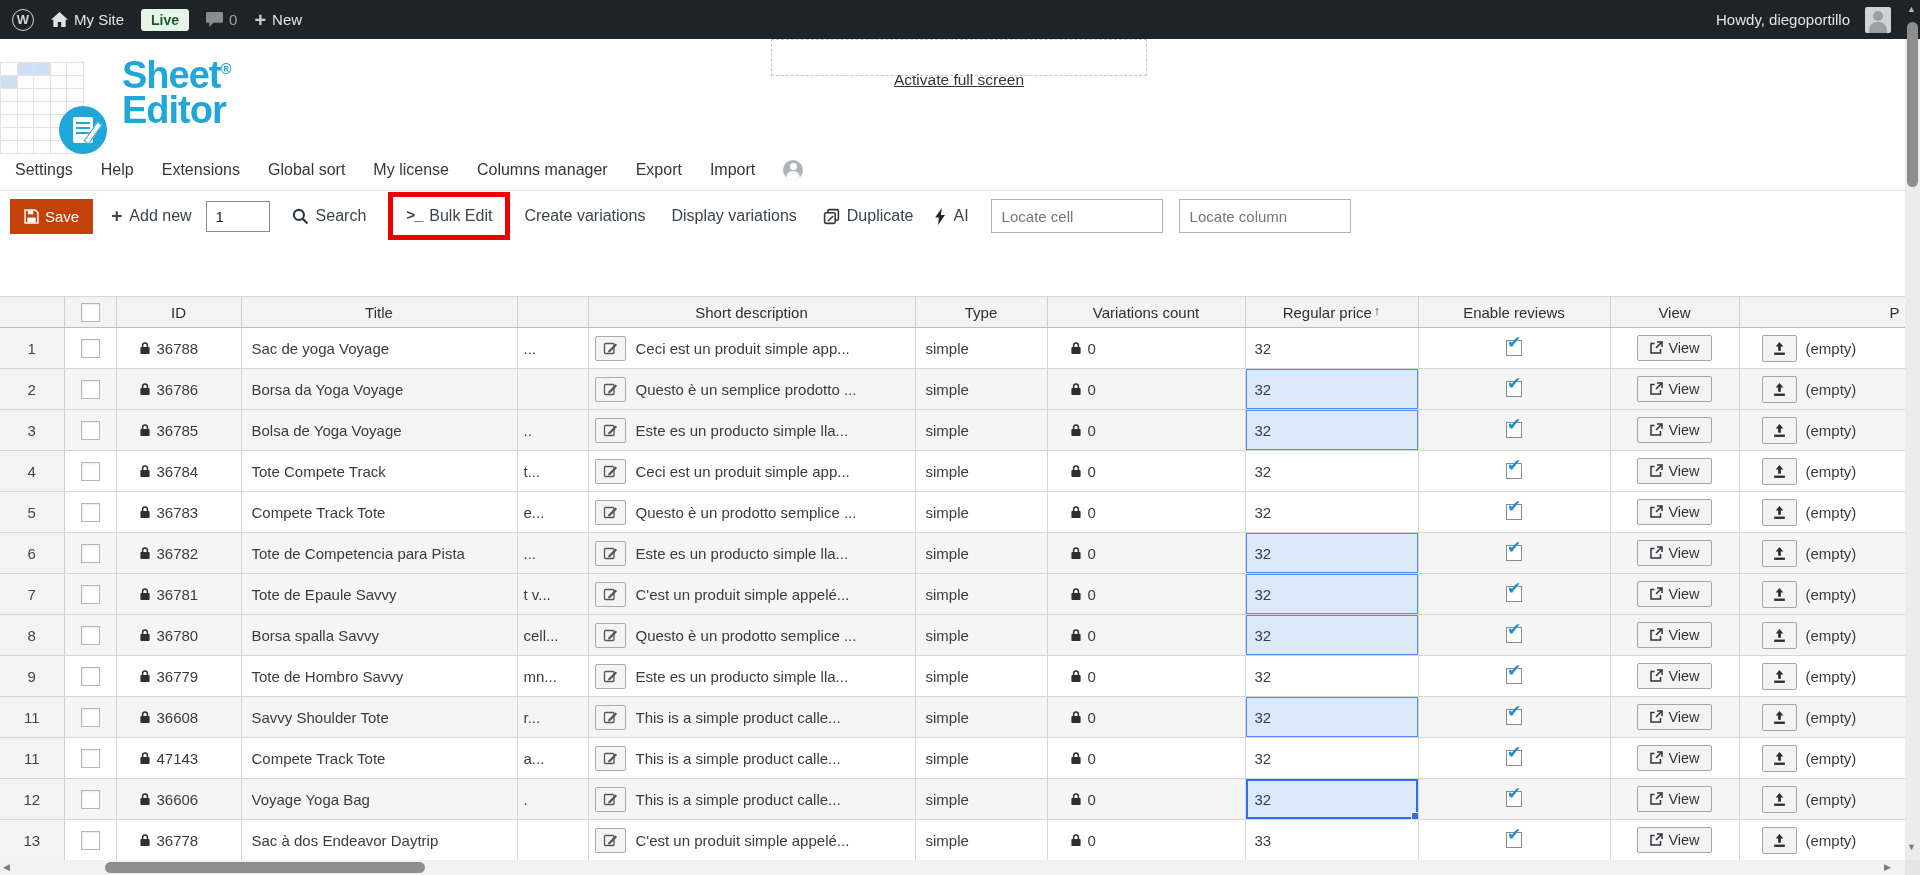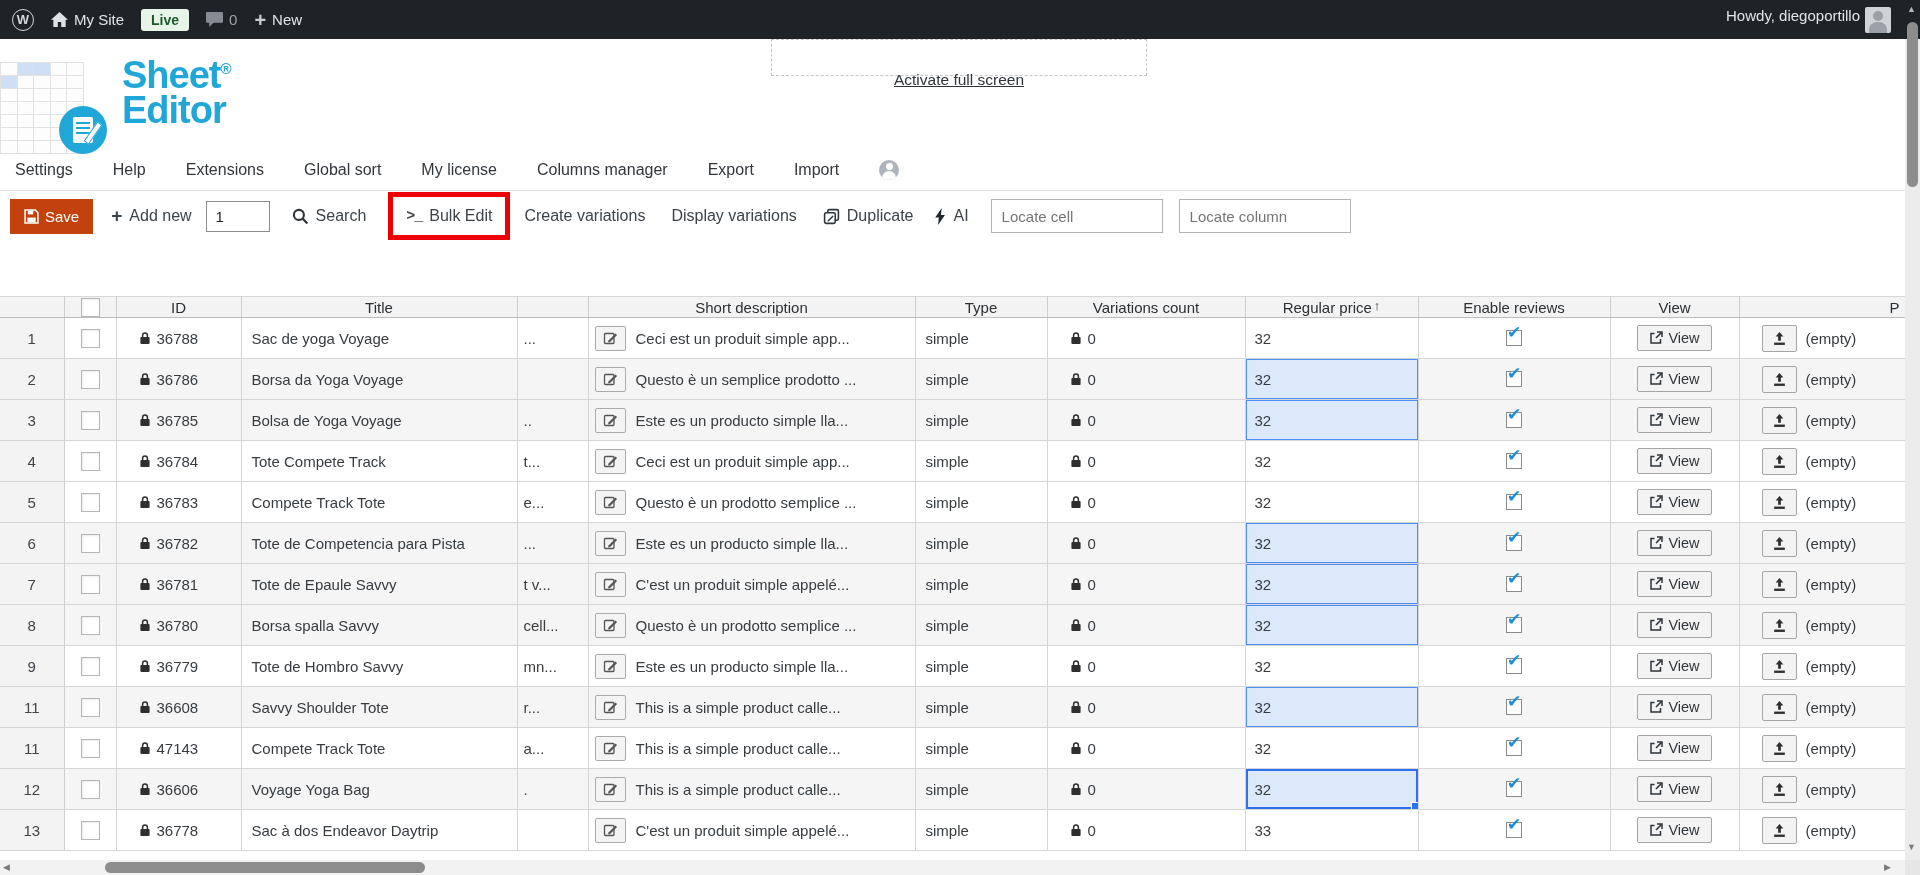--- a/index.html
+++ b/index.html
@@ -12,21 +12,21 @@
     display:flex; align-items:center; justify-content:space-between; padding:0 14px 0 12px;
     color:#e2e4e7; font-size:15px; }
   .ab-left { display:flex; align-items:center; gap:17px; }
   .ab-item { display:flex; align-items:center; gap:6px; cursor:pointer; }
   .wp-ring { width:22px; height:22px; border:1.6px solid #d5d8dc; border-radius:50%;
     display:flex; align-items:center; justify-content:center; font-size:13px; font-weight:bold; color:#d5d8dc; }
   .live-badge { background:#e7f5e9; color:#1c5a2a; font-weight:bold; font-size:14px;
     padding:3px 10px; border-radius:3px; }
   .ab-count { color:#9ea3a8; }
   .ab-plus { font-size:20px; font-weight:bold; color:#c9cdd1; line-height:1; }
-  .ab-right { display:flex; gap:5px; }
+  .ab-right { display:flex; align-items:center; gap:15px; }
   .ab-avatar { width:26px; height:26px; background:#cfd3d7; border-radius:2px; position:relative; overflow:hidden; }
   .ab-avatar:before { content:""; position:absolute; left:8px; top:4px; width:10px; height:10px; border-radius:50%; background:#9aa0a6; }
   .ab-avatar:after { content:""; position:absolute; left:4px; top:15px; width:18px; height:12px; border-radius:8px 8px 0 0; background:#9aa0a6; }
 
   
   .fullscreen-box { position:absolute; left:771px; top:39px; width:376px; height:37px;
     border:1px dashed #c6c6c6; background:#fff; display:flex; align-items:center; justify-content:center; }
   .fullscreen-box a { color:#2f353b; font-size:15.5px; text-decoration:underline; cursor:pointer;margin-top:44px; }
 
   
@@ -42,21 +42,21 @@
   .logo-doc:before { content:""; position:absolute; left:3px; top:5px; width:14px; height:2px; background:#21a6d8;
     box-shadow:0 5px 0 #21a6d8, 0 10px 0 #21a6d8; }
   .logo-doc:after { content:""; position:absolute; right:-3px; top:4px; width:4px; height:22px; background:#fff;
     border:1px solid #21a6d8; transform:rotate(35deg); }
   .logo-text { position:absolute; left:94px; top:0; font-weight:bold; letter-spacing:-1px;
     font-size:38px; line-height:0.92; }
   .logo-text .lt1, .logo-text .lt2 { display:block; }
   .logo-text sup { font-size:15px; letter-spacing:0; }
 
   
-  .menu { position:absolute; left:15px; top:160px; display:flex; align-items:center; gap:40px;
+  .menu { position:absolute; left:15px; top:160px; display:flex; align-items:center; gap:28px;
     font-size:16px; color:#32373c; }
   .menu span.mi { cursor:pointer; }
   .acct-icon { width:20px; height:20px; border-radius:50%; background:#aeb4ba; position:relative; overflow:hidden; }
   .acct-icon:before { content:""; position:absolute; left:6.5px; top:3px; width:7px; height:7px; border-radius:50%; background:#fff; }
   .acct-icon:after { content:""; position:absolute; left:3px; top:11px; width:14px; height:9px; border-radius:7px 7px 0 0; background:#fff; }
   .menu-divider { position:absolute; left:0; top:190px; width:1905px; border-top:1px solid #e4e4e4; }
 
   
   .toolbar { position:absolute; left:10px; top:194px; height:44px; display:flex; align-items:center;
     font-size:16px; color:#3c434a; }
@@ -69,21 +69,21 @@
   .locate-input::placeholder { color:#757575; }
   .sp { display:inline-block; }
 
   
   .statusline { position:absolute; left:10px; top:260px; font-size:16px; color:#3c434a; }
   .statusline b { color:#23282d; }
 
   
   table.grid { position:absolute; left:0; top:296px; border-collapse:collapse; table-layout:fixed; width:1905px;
     font-size:15px; color:#373c41; }
-  .grid th { height:21px; background:#f3f3f3; font-weight:normal; color:#2b3035;
+  .grid th { height:31px; background:#f3f3f3; font-weight:normal; color:#2b3035;
     border-right:1px solid #cfcfcf; border-bottom:1px solid #bdbdbd; border-top:1px solid #d8d8d8;
     text-align:center; overflow:hidden; white-space:nowrap; cursor:pointer; }
   .grid th.h-last { text-align:right; padding-right:5px; }
   .grid td { height:41px; border-right:1px solid #d6d6d6; border-bottom:1px solid #d6d6d6;
     overflow:hidden; white-space:nowrap; vertical-align:middle; background:#fff; position:relative; }
   tr.shaded td { background:#f5f5f5; }
   .grid td.rownum { background:#f3f3f3; text-align:center; color:#40454a; border-right:1px solid #cfcfcf; }
   .sort-arrow { font-size:13px; vertical-align:3px; margin-left:2px; }
 
   .cbx { width:19px; height:19px; background:#fff; border:1px solid #b6b6b6; margin:0 auto;

